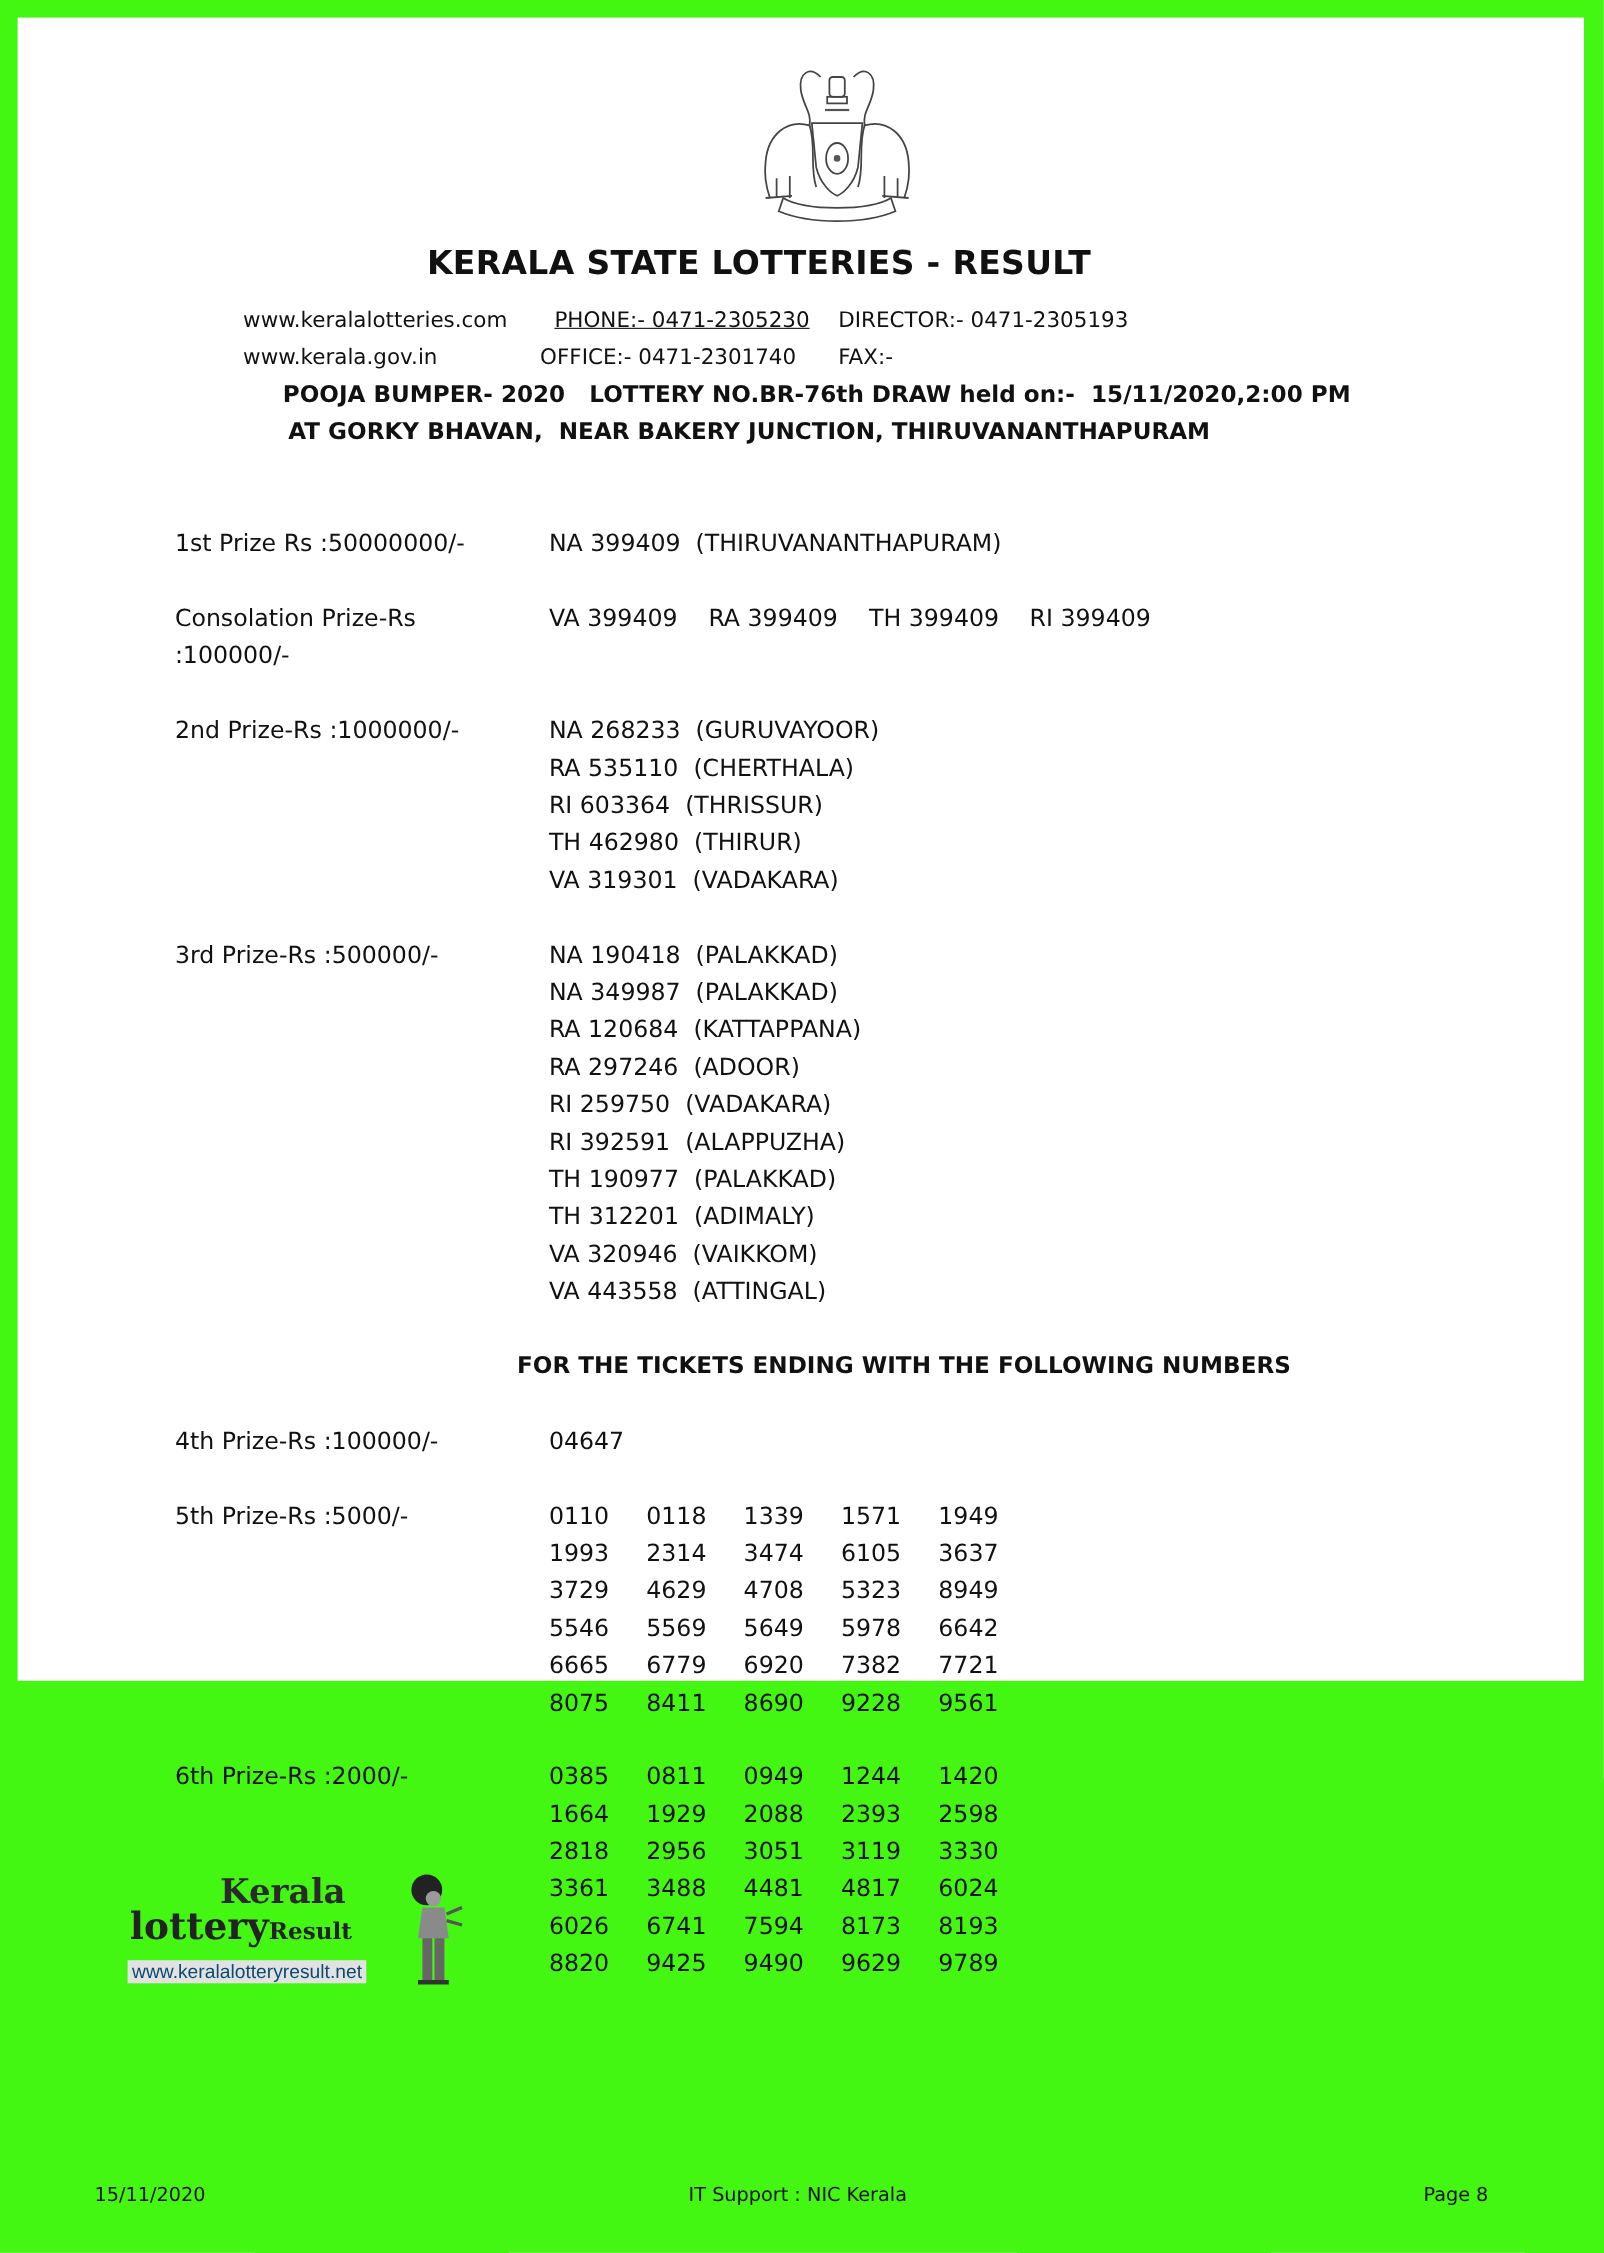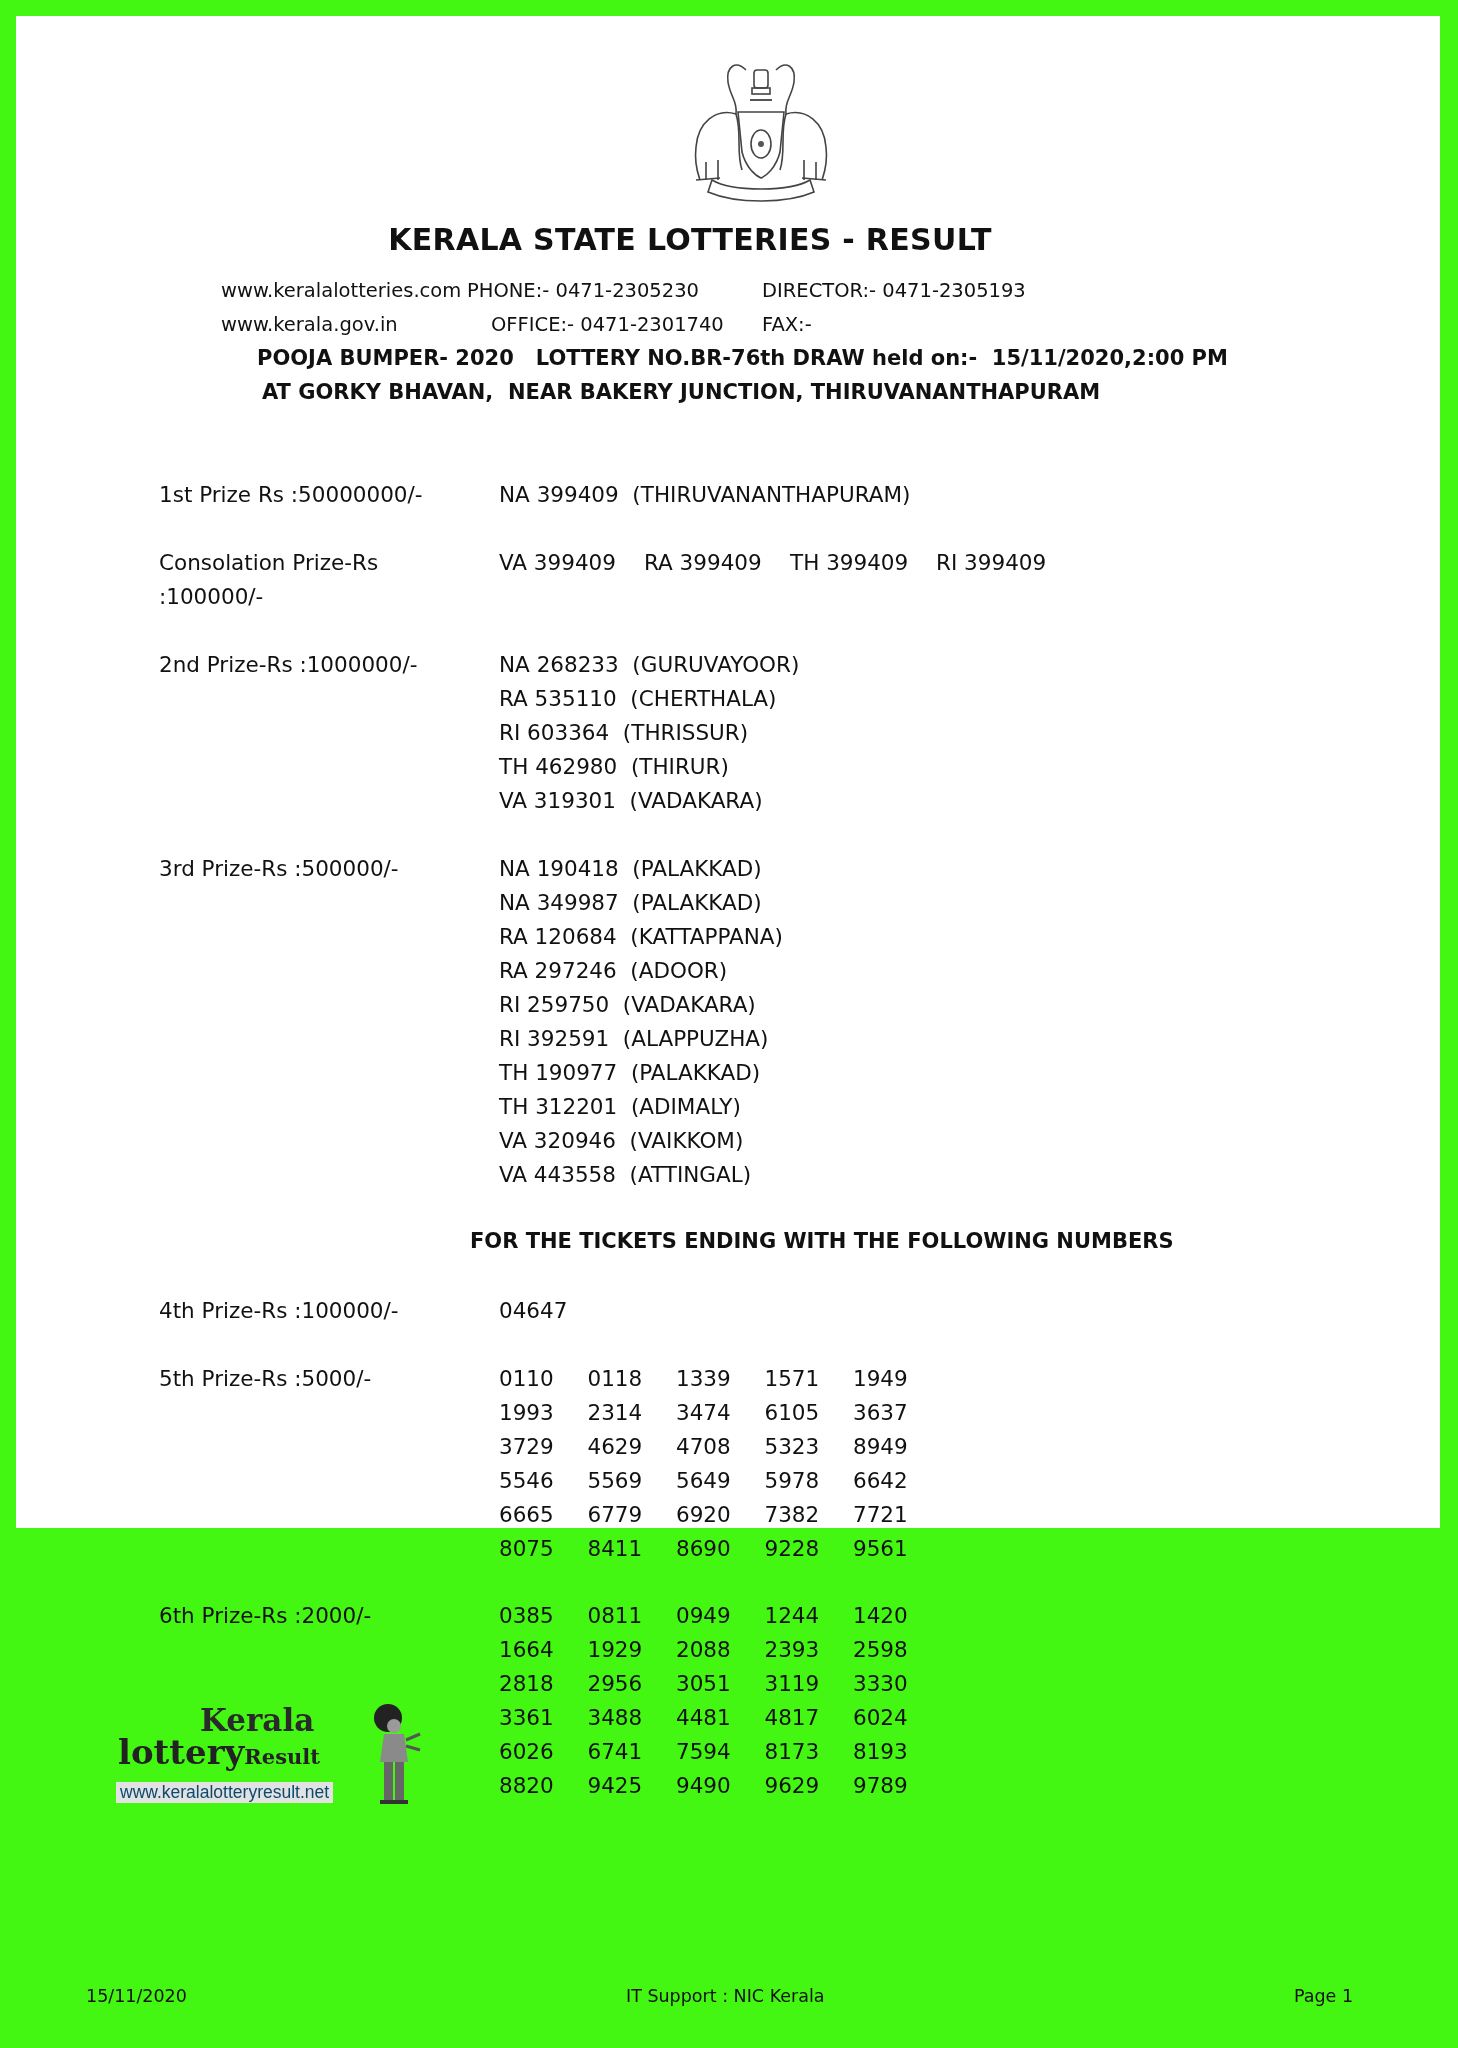--- a/index.html
+++ b/index.html
@@ -58,21 +58,21 @@
     </g>
     <g fill="#555">
       <rect x="74" y="47" width="22" height="2"></rect>
       <circle cx="85" cy="92" r="3"></circle>
     </g>
   </svg>
 
   <div class="title"><span>KERALA STATE LOTTERIES - RESULT</span></div>
 
   <div class="abs contact" style="left:205px; top:263px;">www.keralalotteries.com</div>
-  <div class="abs contact" style="left:451px; top:263px;">PHONE:- 0471-2305230</div>
+  <div class="abs contact" style="left:488px; top:263px;text-decoration:underline;">PHONE:- 0471-2305230</div>
   <div class="abs contact" style="left:746px; top:263px;">DIRECTOR:- 0471-2305193</div>
 
   <div class="abs contact" style="left:205px; top:297px;">www.kerala.gov.in</div>
   <div class="abs contact" style="left:475px; top:297px;">OFFICE:- 0471-2301740</div>
   <div class="abs contact" style="left:746px; top:297px;">FAX:-</div>
 
   <div class="abs drawline" style="left:241px; top:330px; white-space:pre;">POOJA BUMPER- 2020   LOTTERY NO.BR-76th DRAW held on:-  15/11/2020,2:00 PM</div>
   <div class="abs drawline" style="left:246px; top:364px; white-space:pre;">AT GORKY BHAVAN,  NEAR BAKERY JUNCTION, THIRUVANANTHAPURAM</div>
 
   <div class="abs txt" style="left:143px; top:466px;">1st Prize Rs :50000000/-</div>
@@ -161,14 +161,14 @@
       <path d="M18 32 L38 32 L42 60 L14 60 Z" fill="#8a8a8a"></path>
       <path d="M40 38 L54 32 M40 44 L54 48" stroke="#555" stroke-width="3"></path>
       <rect x="18" y="60" width="9" height="38" fill="#666"></rect>
       <rect x="29" y="60" width="9" height="38" fill="#666"></rect>
       <path d="M14 100 L28 100 M28 100 L42 100" stroke="#333" stroke-width="4"></path>
     </svg>
   </div>
 
   <div class="abs footer" style="left:70px; top:1970px;">15/11/2020</div>
   <div class="abs footer" style="left:610px; top:1970px;">IT Support : NIC Kerala</div>
-  <div class="abs footer" style="left:1278px; top:1970px;">Page 1</div>
+  <div class="abs footer" style="left:1278px; top:1970px;">Page 8</div>
 </div>
 
 </body></html>

